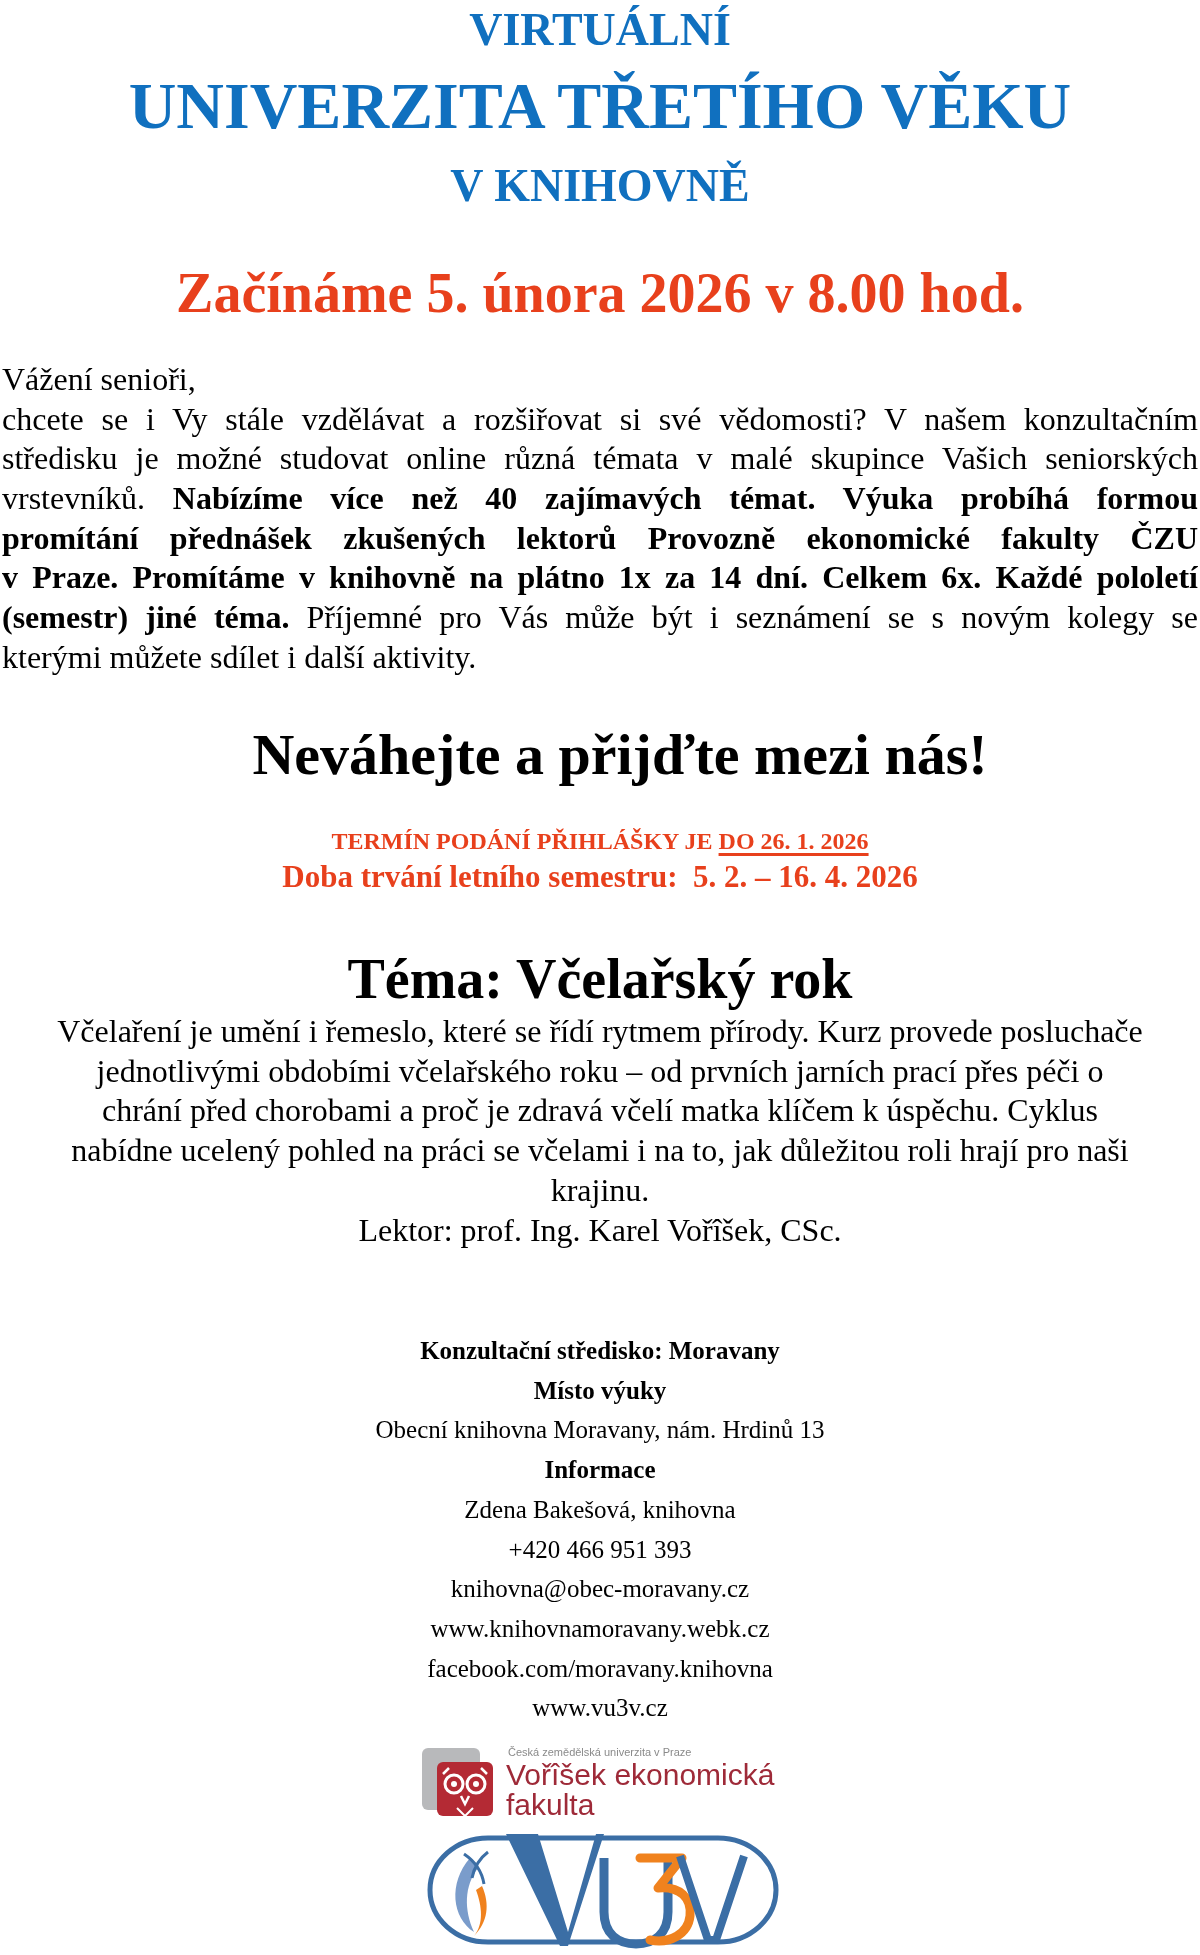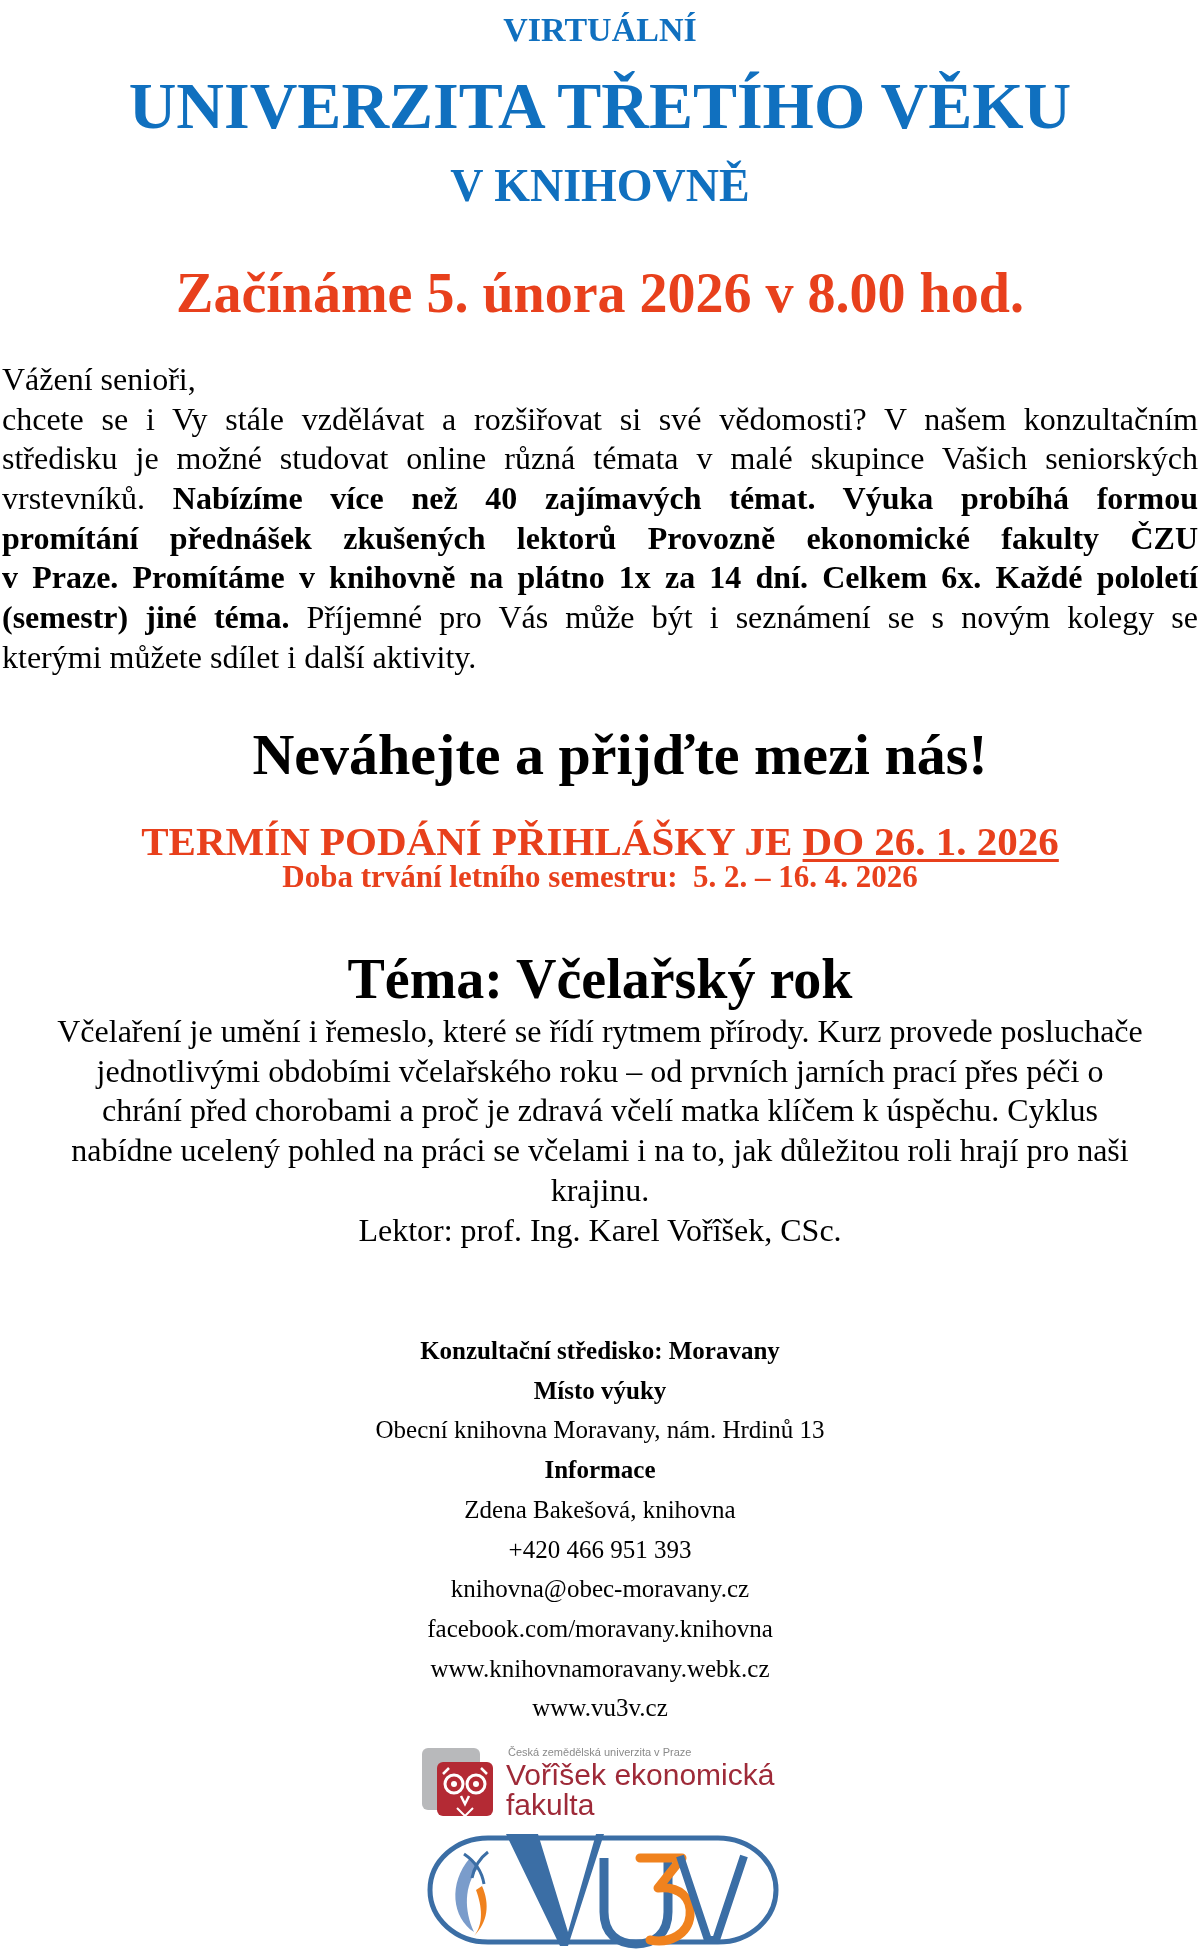--- a/index.html
+++ b/index.html
@@ -4,31 +4,31 @@
 <style>
   html, body { margin:0; padding:0; background:#ffffff; }
   body { width:1200px; height:1955px; position:relative; overflow:hidden;
          font-family:"Liberation Serif", "DejaVu Serif", serif; color:#000; }
   .abs { position:absolute; left:0; width:1200px; }
   .center { text-align:center; white-space:nowrap; }
   .blue { color:#1070BF; font-weight:bold; }
   .red { color:#E8401C; font-weight:bold; }
   .bold { font-weight:bold; }
 
-  #title1 { top:4px; font-size:34px; line-height:52px; }
+  #title1 { top:4px; font-size:46px; line-height:52px; }
   #title2 { top:68px; font-size:66px; line-height:76px; }
   #title3 { top:158px; font-size:46px; line-height:56px; }
   #start-line { top:258px; font-size:56px; line-height:70px; }
 
   #intro { top:360px; left:2px; width:1196px; font-size:32px; line-height:39.7px; }
   #intro .line { display:block; white-space:nowrap; }
   #intro .jl { display:block; text-align:justify; text-align-last:justify; height:39.7px; overflow:hidden; }
 
   #cta { top:720px; font-size:58px; line-height:70px;margin-left:20px; }
-  #deadline { top:822px; font-size:41px; line-height:38px; }
+  #deadline { top:822px; font-size:24px; line-height:38px; }
   #deadline u { text-decoration-thickness:3px; text-underline-offset:4px; }
   #duration { top:858px; font-size:31px; line-height:38px; }
 
   #topic-title { top:944px; font-size:56px; line-height:70px; }
   #topic-desc { top:1012px; font-size:32px; line-height:39.7px; text-align:center; }
   #topic-desc .line { display:block; white-space:nowrap; }
 
   #contacts { top:1331px; font-size:25px; line-height:39.7px; text-align:center; }
   #contacts .line { display:block; white-space:nowrap; }
 
@@ -74,22 +74,22 @@
 </div>
 
 <div id="contacts" class="abs">
   <span class="line bold">Konzultační středisko: Moravany</span>
   <span class="line bold">Místo výuky</span>
   <span class="line">Obecní knihovna Moravany, nám. Hrdinů 13</span>
   <span class="line bold">Informace</span>
   <span class="line">Zdena Bakešová, knihovna</span>
   <span class="line">+420 466 951 393</span>
   <span class="line">knihovna@obec-moravany.cz</span>
+  <span class="line">www.knihovnamoravany.webk.cz</span>
   <span class="line">facebook.com/moravany.knihovna</span>
-  <span class="line">www.knihovnamoravany.webk.cz</span>
   <span class="line">www.vu3v.cz</span>
 </div>
 
 <div id="pef-logo">
   <div id="pef-gray"></div>
   <div id="pef-red">
     <svg width="56" height="54" viewBox="0 0 56 54">
       <circle cx="17" cy="22" r="9" fill="none" stroke="#fff" stroke-width="3"></circle>
       <circle cx="39" cy="22" r="9" fill="none" stroke="#fff" stroke-width="3"></circle>
       <circle cx="17" cy="22" r="3" fill="#fff"></circle>

